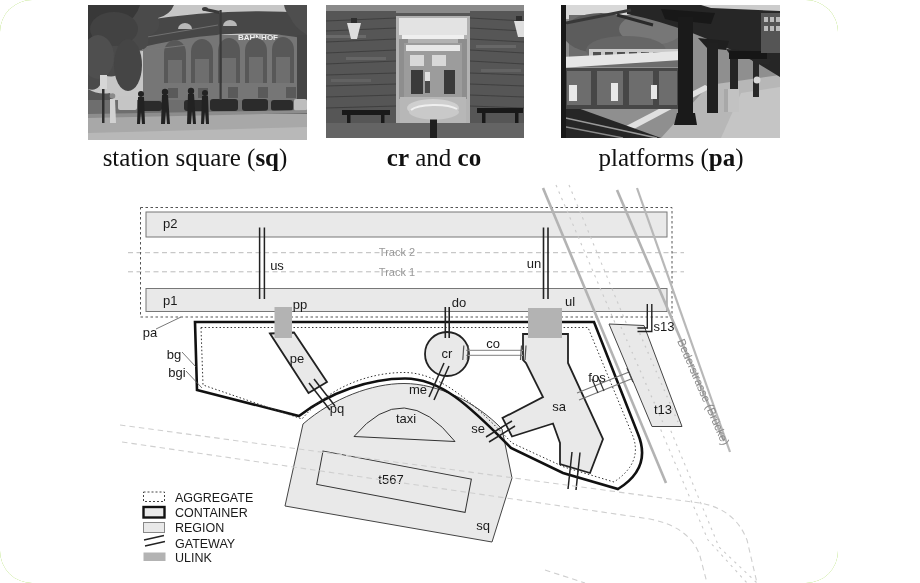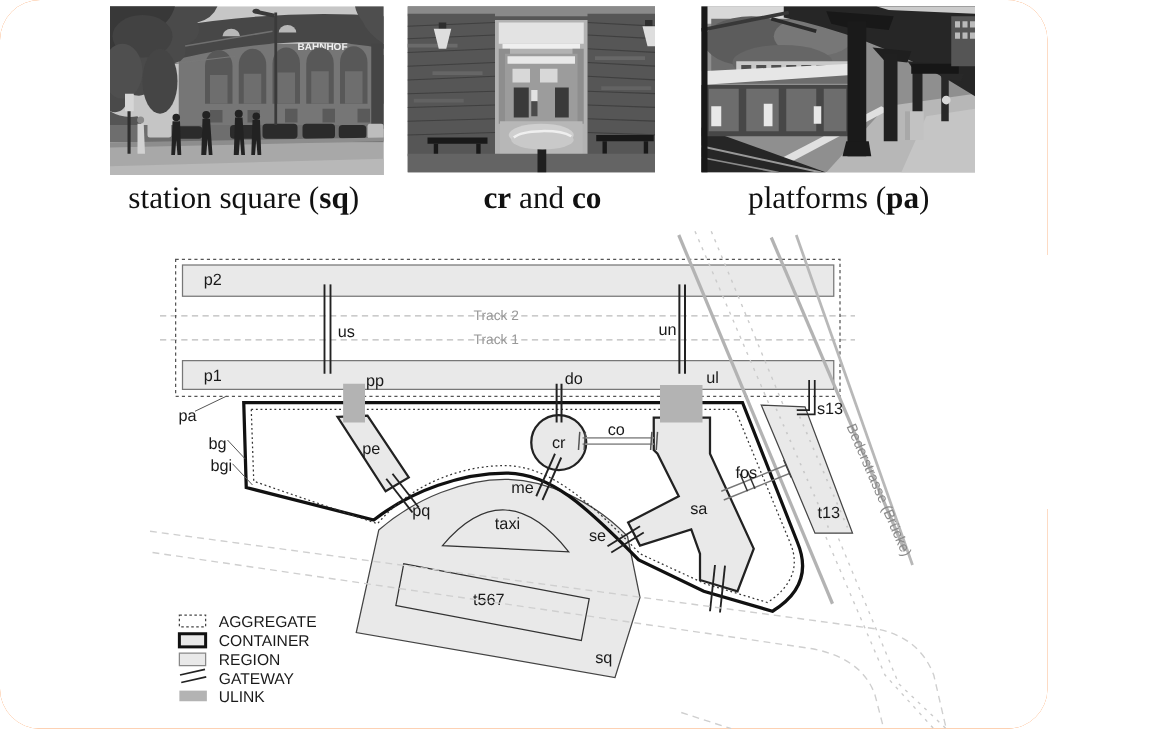--- a/index.html
+++ b/index.html
@@ -1,16 +1,16 @@
 <!DOCTYPE html>
 <html><head>
 <meta charset="utf-8">
 <style>
 html,body{margin:0;padding:0;background:#ffffff;}
-#page{position:relative;width:838px;height:583px;background:#f97316;overflow:hidden;transform:translateZ(0);border-radius:32px;}
+#page{position:relative;width:838px;height:583px;background:#84cc16;overflow:hidden;transform:translateZ(0);border-radius:32px;}
 text{font-family:"Liberation Sans",sans-serif;-webkit-font-smoothing:antialiased;}
 .cap{font-family:"Liberation Serif",serif;}
 </style>
 </head>
 <body>
 <div id="page">
 <svg width="920" height="583" viewBox="0 0 920 583">
 
 <rect x="0" y="0" width="920" height="583" fill="#ffffff"></rect>
 

